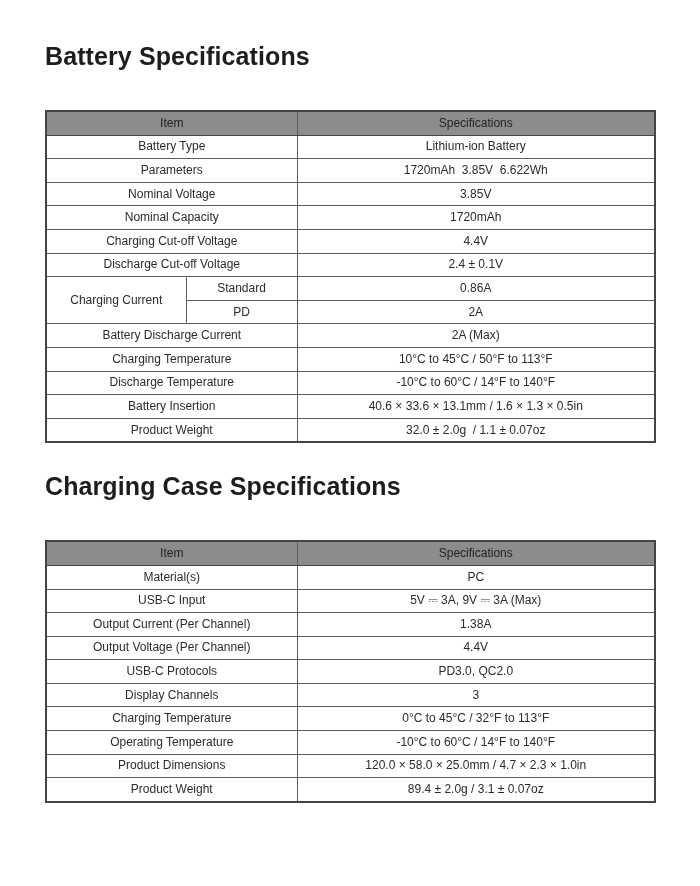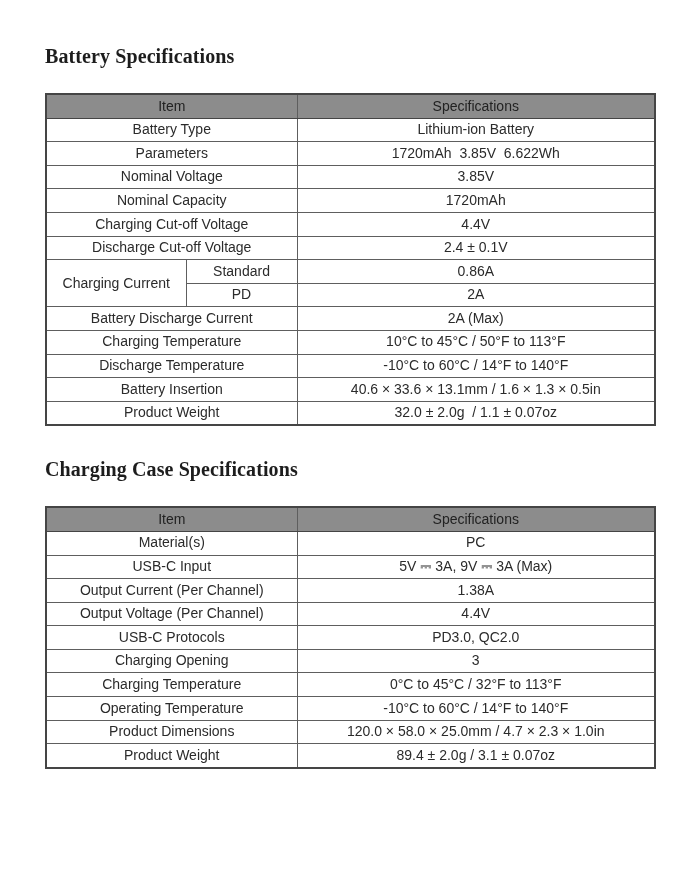--- a/index.html
+++ b/index.html
@@ -11,37 +11,36 @@
     width: 700px;
     height: 886px;
     font-family: "Liberation Sans", sans-serif;
     color: #2b2b2b;
     overflow: hidden;
   }
   .doc {
     padding: 45px 45px 0 45px;
   }
   .section-title {
-    font-size: 20px;
+    font-size: 25px;
     line-height: 22px;
     font-weight: 700;
     color: #1d1d1d;
     margin: 0;
     letter-spacing: 0.1px;
-    font-family: Liberation Serif, serif;
   }
   .section-title.second {
     margin-top: 32px;
   }
   table.spec-table {
     border-collapse: collapse;
     table-layout: fixed;
     width: 609px;
-    margin-top: 26px;
-    font-size: 14px;
+    margin-top: 43px;
+    font-size: 12px;
     border: 2px solid #454545;
   }
   table.spec-table th,
   table.spec-table td {
     border: 1px solid #5e5e5e;
     text-align: center;
     vertical-align: middle;
     padding: 0 4px;
     height: 22.6px;
     line-height: 1.25;
@@ -171,21 +170,21 @@
         </tr>
         <tr class="">
           <td class="item-cell">Output Voltage (Per Channel)</td>
           <td class="spec-cell">4.4V</td>
         </tr>
         <tr class="">
           <td class="item-cell">USB-C Protocols</td>
           <td class="spec-cell">PD3.0, QC2.0</td>
         </tr>
         <tr class="">
-          <td class="item-cell">Charging Opening</td>
+          <td class="item-cell">Display Channels</td>
           <td class="spec-cell">3</td>
         </tr>
         <tr class="">
           <td class="item-cell">Charging Temperature</td>
           <td class="spec-cell">0°C to 45°C / 32°F to 113°F</td>
         </tr>
         <tr class="">
           <td class="item-cell">Operating Temperature</td>
           <td class="spec-cell">-10°C to 60°C / 14°F to 140°F</td>
         </tr>

